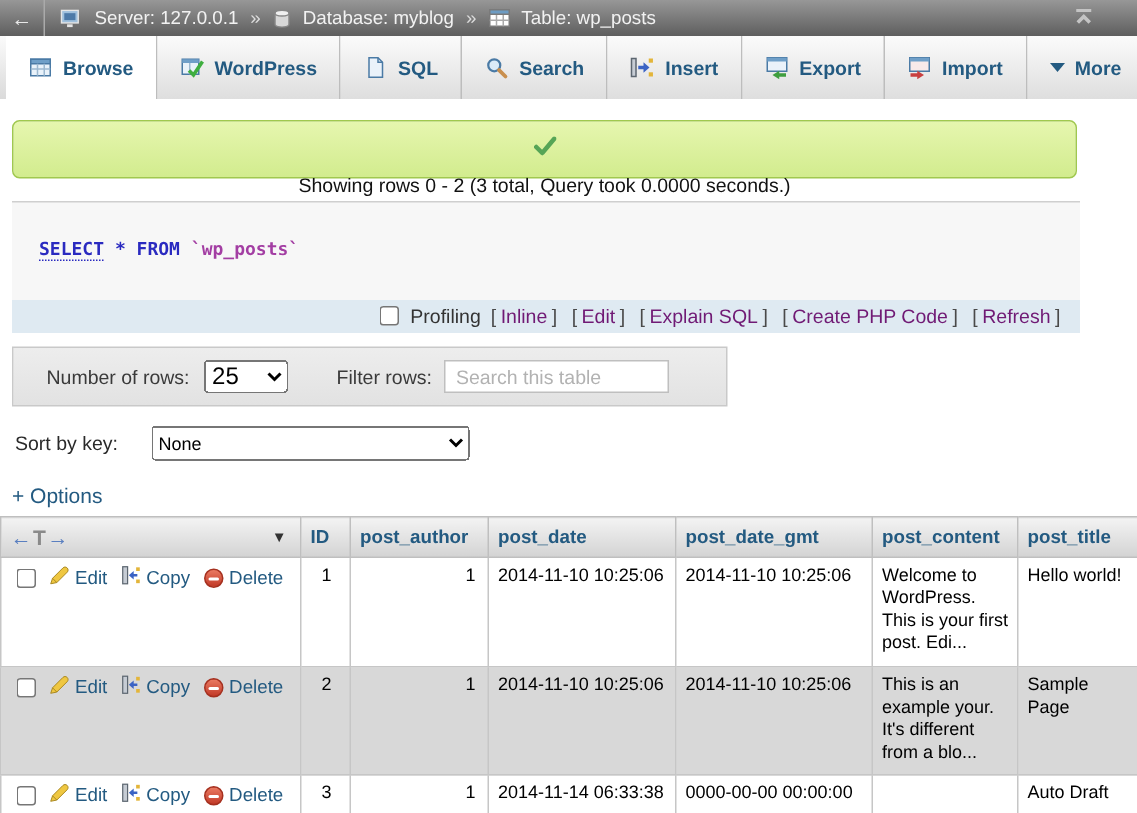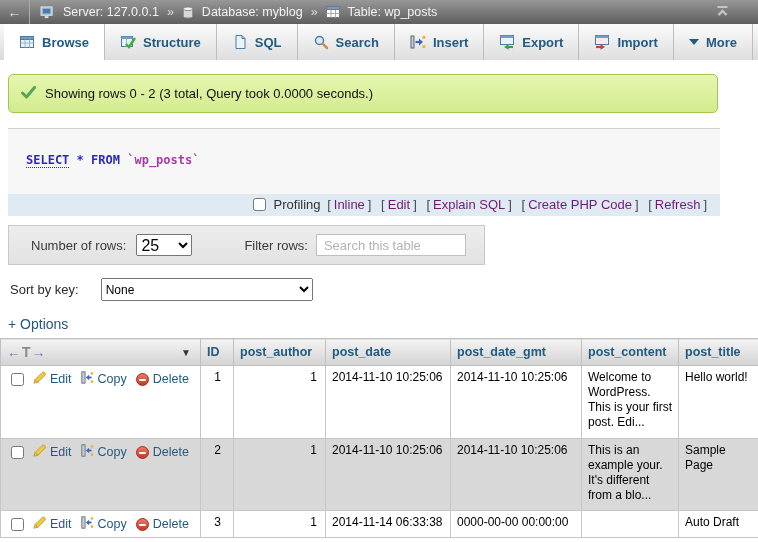--- a/index.html
+++ b/index.html
@@ -12,55 +12,55 @@
     display:flex; align-items:center; color:#f2f2f2; }
   .back-btn { width:30px; height:24px; display:flex; align-items:center; justify-content:center;
     border-right:1px solid #aaa; color:#e8e8e8; font-size:14px; cursor:pointer; }
   .crumbs { display:flex; align-items:center; gap:6px; margin-left:10px; font-size:12.5px; }
   .crumb { display:flex; align-items:center; gap:8px; cursor:pointer; }
   .crumb .cicon { display:flex; align-items:center; }
   .sep { color:#dcdcdc; margin:0 2px; }
   .collapse { margin-left:auto; margin-right:28px; cursor:pointer; display:flex; }
 
   
-  .tabbar { height:36px; background:linear-gradient(#fbfbfb,#dadada);
+  .tabbar { height:42px; background:linear-gradient(#fbfbfb,#dadada);
     display:flex; align-items:stretch; padding-left:4px; }
   .tab { display:flex; align-items:center; gap:7px; padding:0 15px;
     border-right:1px solid #bdbdbd; font-size:13px; font-weight:bold; color:#235a81;
     background:linear-gradient(#fbfbfb,#dedede); cursor:pointer; white-space:nowrap; }
   .tab.active { background:#fff; }
   .ticon { display:flex; align-items:center; }
   .chev-down { width:0; height:0; border-left:5px solid transparent;
     border-right:5px solid transparent; border-top:6px solid #235a81; }
 
   
   .msgwrap { padding:14px 40px 0 8px; }
   .message { background:linear-gradient(#e6f6af,#d2ec8e); border:1px solid #a0c84f;
-    border-radius:5px; padding:10px 12px; display:flex; align-items:center; gap:9px;
-    font-size:13px; color:#111; height:39px; }
+    border-radius:5px; padding:10px 24px; display:flex; align-items:center; gap:9px;
+    font-size:13px; color:#111; height:39px;flex-direction:column; }
 
   
   .querybox { margin:15px 38px 0 8px; border-top:1px solid #cfcfcf; background:#f7f7f7; }
   .sql { padding:24px 18px 27px 18px; font-family:"DejaVu Sans Mono", monospace;
     font-size:12px; font-weight:bold; line-height:14px; }
   .sql .kw { color:#2a2ac0; }
   .sql .kw.dotted { border-bottom:1px dotted #2a2ac0; cursor:help; }
   .sql .tbl { color:#a33ea3; }
   .qtoolbar { background:#dfeaf2; padding:3px 10px 4px 10px; text-align:right;
     font-size:13px; color:#333; }
   .qtoolbar input { vertical-align:-2px; margin-right:4px; }
   .qtoolbar .br { color:#4a4a4a; margin:0 3px; }
   .qtoolbar a { color:#701a75; text-decoration:none; cursor:pointer; }
 
   
   .rowsbar { margin:9px 0 0 8px; width:477px; height:40px;
     background:linear-gradient(#ededed,#e2e2e2); border:1px solid #c9c9c9; border-radius:0;
     display:flex; align-items:center; padding-left:22px; font-size:13px; color:#3a3a3a; }
   .rowsbar select { margin-left:10px; width:56px; height:22px; font-size:16px; }
-  .rowsbar .filter-label { margin-left:52px; }
+  .rowsbar .filter-label { margin-left:32px; }
   .rowsbar input[type=text] { margin-left:8px; width:150px; height:22px;
     border:1px solid #bfbfbf; padding:0 7px; font-size:13px; color:#555;
     font-family:"Liberation Sans", sans-serif; }
   .rowsbar input::placeholder { color:#b2b2b2; }
 
   
   .sortrow { margin:13px 0 0 10px; display:flex; align-items:center; font-size:13px; color:#2a2a2a;gap:12px; }
   .sortrow select { margin-left:10px; width:212px; height:23px; font-size:12px; }
 
   .options { display:inline-block; margin:15px 0 0 8px; color:#235a81; font-size:14px;
@@ -162,21 +162,21 @@
     </div>
     <div class="tab">
       <span class="ticon">
         <svg width="16" height="16" viewBox="0 0 16 16">
             <rect x="1.5" y="2.5" width="11" height="10" fill="#e9f2fa" stroke="#4a7aa5"></rect>
             <rect x="1.5" y="2.5" width="11" height="2.5" fill="#6f9fc8"></rect>
             <line x1="6.5" y1="5" x2="6.5" y2="12.5" stroke="#9cb8d0"></line>
             <path d="M6 10 L9 13 L15 4" fill="none" stroke="#3fae3f" stroke-width="2.4"></path>
           </svg>
       </span>
-      <span>Structure</span>
+      <span>WordPress</span>
     </div>
     <div class="tab">
       <span class="ticon">
         <svg width="16" height="16" viewBox="0 0 16 16">
             <path d="M4 1.5 h6 l3 3 V14.5 H4 Z" fill="#eaf2fa" stroke="#4a7aa5"></path>
             <path d="M10 1.5 v3 h3" fill="none" stroke="#4a7aa5"></path>
           </svg>
       </span>
       <span>SQL</span>
     </div>

